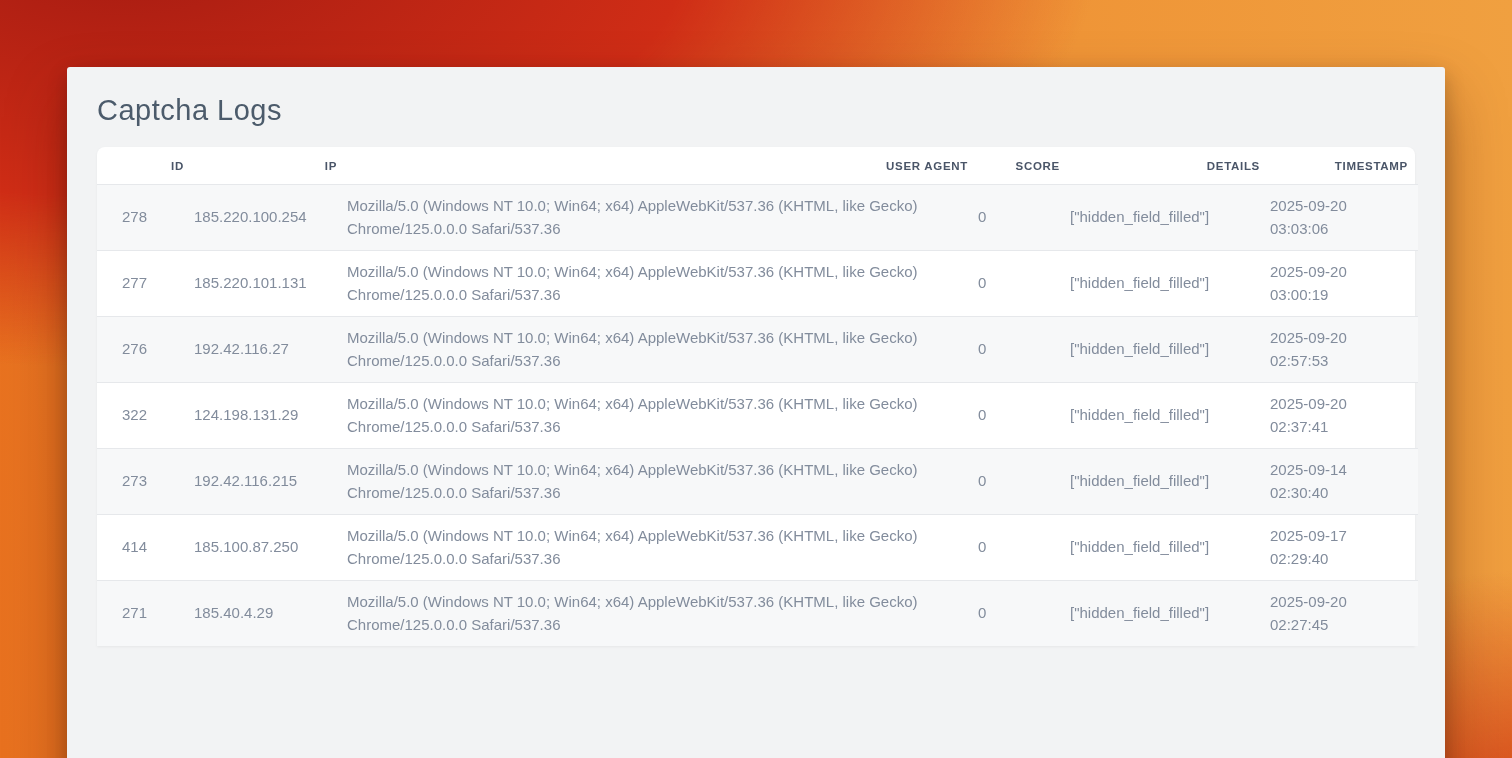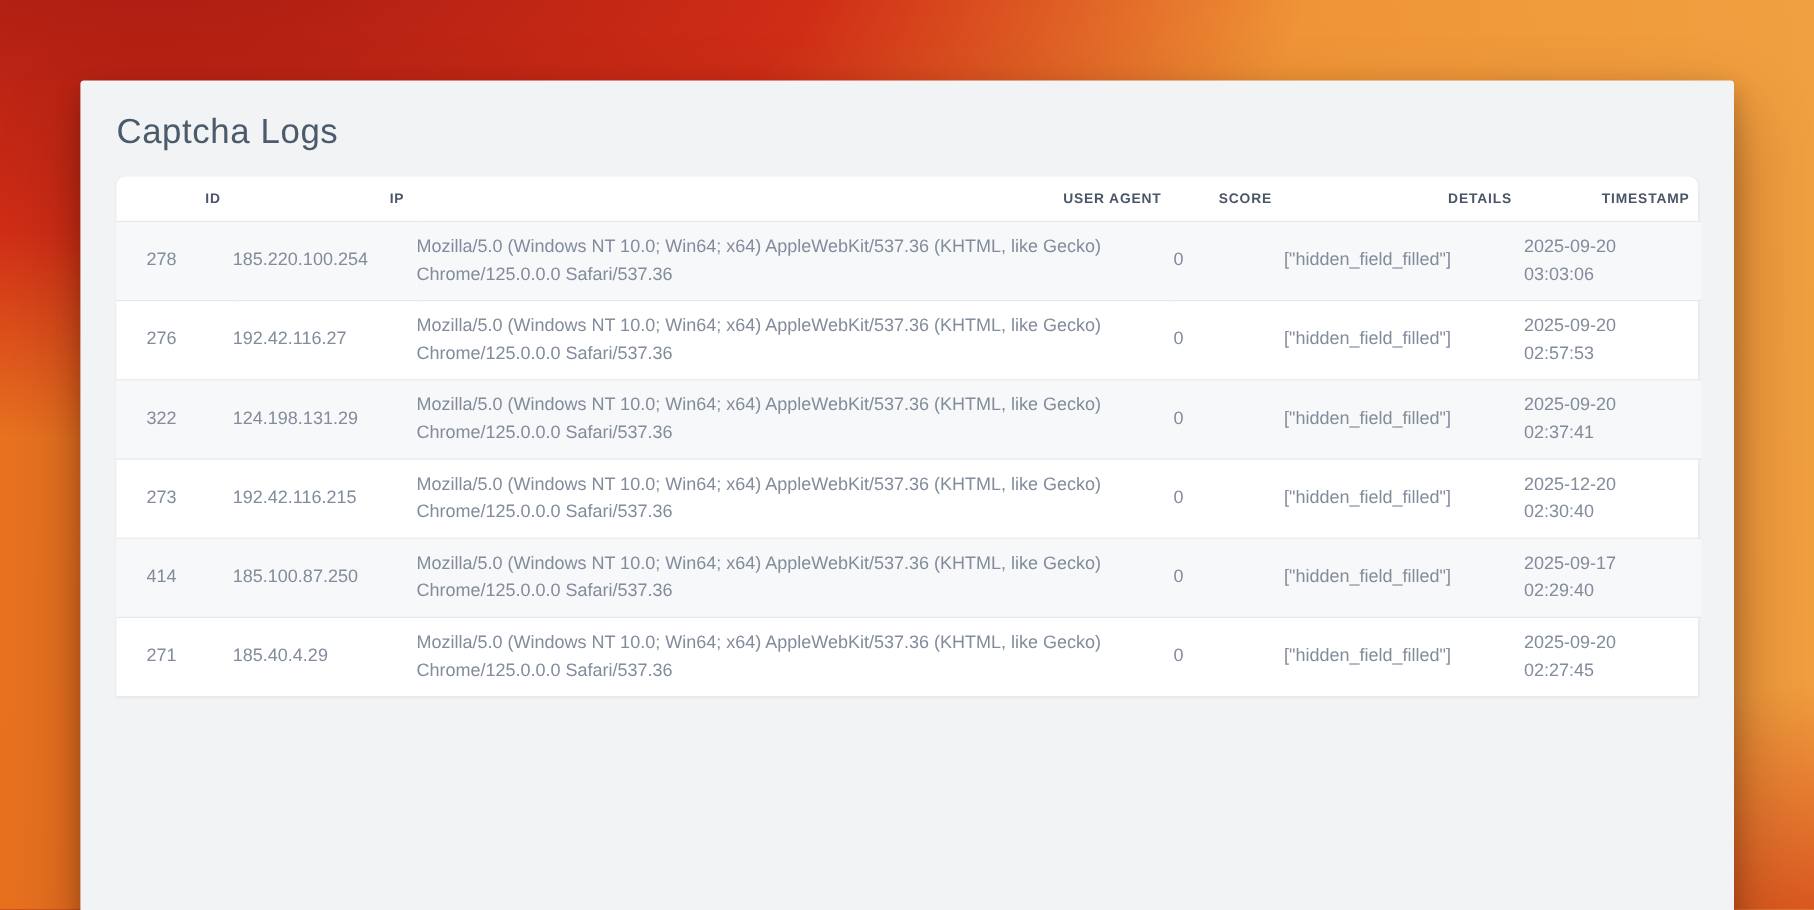--- a/index.html
+++ b/index.html
@@ -95,20 +95,28 @@
       <tbody id="log-rows" data-name="table-body">
           <tr data-name="table-row">
             <td data-name="cell-id">278</td>
             <td data-name="cell-ip">185.220.100.254</td>
             <td data-name="cell-user_agent">Mozilla/5.0 (Windows NT 10.0; Win64; x64) AppleWebKit/537.36 (KHTML, like Gecko) Chrome/125.0.0.0 Safari/537.36</td>
             <td data-name="cell-score">0</td>
             <td data-name="cell-details">["hidden_field_filled"]</td>
             <td data-name="cell-timestamp">2025-09-20 03:03:06</td>
           </tr>
           <tr data-name="table-row">
+            <td data-name="cell-id">277</td>
+            <td data-name="cell-ip">185.220.101.131</td>
+            <td data-name="cell-user_agent">Mozilla/5.0 (Windows NT 10.0; Win64; x64) AppleWebKit/537.36 (KHTML, like Gecko) Chrome/125.0.0.0 Safari/537.36</td>
+            <td data-name="cell-score">0</td>
+            <td data-name="cell-details">["hidden_field_filled"]</td>
+            <td data-name="cell-timestamp">2025-09-20 03:00:19</td>
+          </tr>
+          <tr data-name="table-row">
             <td data-name="cell-id">276</td>
             <td data-name="cell-ip">192.42.116.27</td>
             <td data-name="cell-user_agent">Mozilla/5.0 (Windows NT 10.0; Win64; x64) AppleWebKit/537.36 (KHTML, like Gecko) Chrome/125.0.0.0 Safari/537.36</td>
             <td data-name="cell-score">0</td>
             <td data-name="cell-details">["hidden_field_filled"]</td>
             <td data-name="cell-timestamp">2025-09-20 02:57:53</td>
           </tr>
           <tr data-name="table-row">
             <td data-name="cell-id">322</td>
             <td data-name="cell-ip">124.198.131.29</td>
@@ -116,21 +124,21 @@
             <td data-name="cell-score">0</td>
             <td data-name="cell-details">["hidden_field_filled"]</td>
             <td data-name="cell-timestamp">2025-09-20 02:37:41</td>
           </tr>
           <tr data-name="table-row">
             <td data-name="cell-id">273</td>
             <td data-name="cell-ip">192.42.116.215</td>
             <td data-name="cell-user_agent">Mozilla/5.0 (Windows NT 10.0; Win64; x64) AppleWebKit/537.36 (KHTML, like Gecko) Chrome/125.0.0.0 Safari/537.36</td>
             <td data-name="cell-score">0</td>
             <td data-name="cell-details">["hidden_field_filled"]</td>
-            <td data-name="cell-timestamp">2025-12-20 02:30:40</td>
+            <td data-name="cell-timestamp">2025-09-14 02:30:40</td>
           </tr>
           <tr data-name="table-row">
             <td data-name="cell-id">414</td>
             <td data-name="cell-ip">185.100.87.250</td>
             <td data-name="cell-user_agent">Mozilla/5.0 (Windows NT 10.0; Win64; x64) AppleWebKit/537.36 (KHTML, like Gecko) Chrome/125.0.0.0 Safari/537.36</td>
             <td data-name="cell-score">0</td>
             <td data-name="cell-details">["hidden_field_filled"]</td>
             <td data-name="cell-timestamp">2025-09-17 02:29:40</td>
           </tr>
           <tr data-name="table-row">

